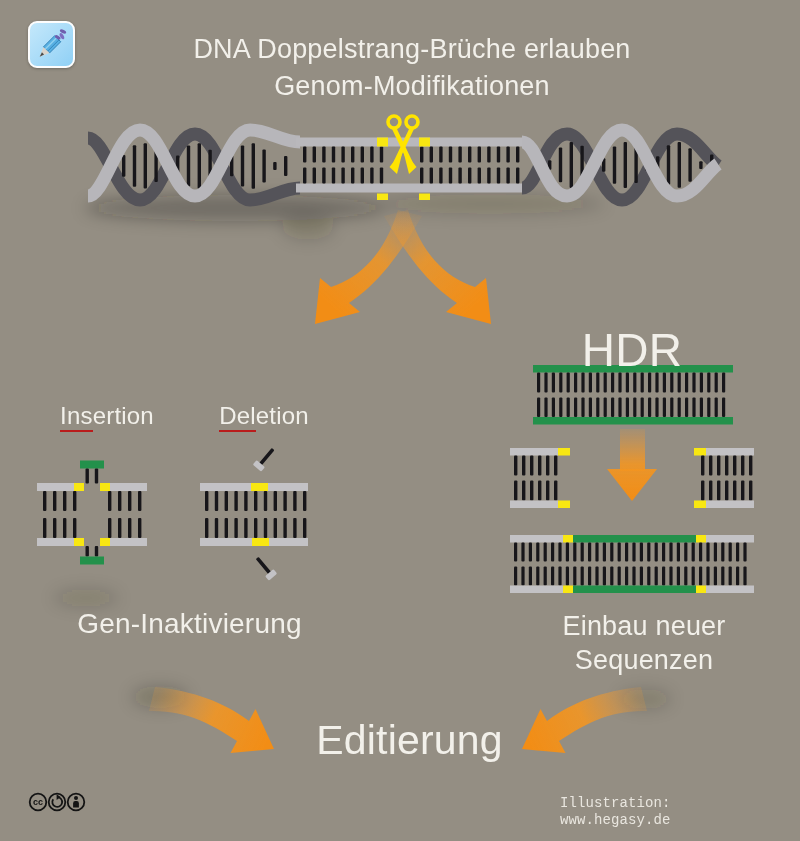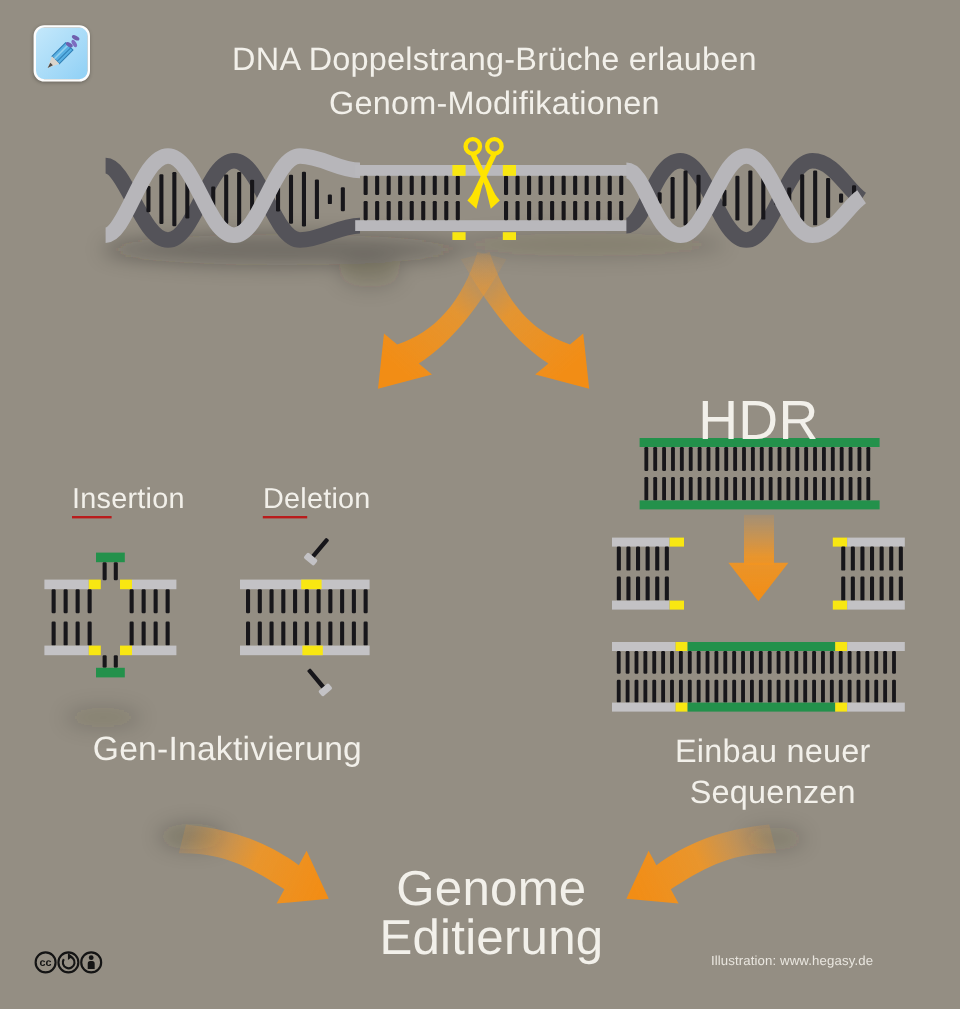--- a/index.html
+++ b/index.html
@@ -16,21 +16,21 @@
   .title{left:0;top:31px;width:100%;font-size:27px;line-height:37px;}
   .nhej-h{left:75px;top:340px;width:200px;font-size:42px;}
   .hdr-h{left:520px;top:303px;width:200px;font-size:46px;margin-top:20px;}
   .lbl{font-size:24px;top:402px;width:130px;}
   .lbl-ins{left:30px;}
   .lbl-del{left:187px;}
   .ul{border-bottom:2px solid #b91c1c;padding-bottom:1px;}
   .gen-inakt{left:45px;top:607px;width:265px;font-size:28px;}
   .einbau{left:512px;top:609px;width:240px;font-size:27px;line-height:34px;}
   .genome{left:245px;top:720px;width:305px;font-size:41px;line-height:41px;}
-  .credit{left:548px;top:795px;width:200px;font-size:11px;text-align:center;color:#e9e6df;font-weight:400;letter-spacing:.1px;}
+  .credit{left:548px;top:795px;width:200px;font-size:14px;text-align:left;color:#e9e6df;font-weight:400;letter-spacing:.1px;font-family:Liberation Mono, monospace;}
   .logo{
     position:absolute;left:28px;top:21px;width:43px;height:43px;
     border-radius:9px;border:2px solid #fdfdfd;
     background:linear-gradient(135deg,#c4e8fb 0%,#a8dbf8 55%,#8fd0f5 100%);
     box-shadow:0 1px 3px rgba(0,0,0,.25);
   }
   .cc-icons{position:absolute;left:28px;top:792px;}
 </style>
 </head>
 <body>
@@ -509,21 +509,20 @@
   <div class="txt gen-inakt">Gen-Inaktivierung</div>
 
   <div class="txt lbl lbl-del"><span class="ul">Del</span><span>etion</span></div>
 
   <div class="txt einbau">
     <div>Einbau neuer</div>
     <div>Sequenzen</div>
   </div>
 
   <div class="txt genome">
-    <div>Genome</div>
     <div>Editierung</div>
   </div>
 
   <div class="txt credit">Illustration: www.hegasy.de</div>
 
   <svg class="cc-icons" width="60" height="20" viewBox="0 0 60 20">
     <g>
       <circle cx="10" cy="10" r="8.3" fill="none" stroke="#141414" stroke-width="1.8"></circle>
       <text x="10" y="13.1" font-size="9" font-weight="bold" fill="#141414" text-anchor="middle" font-family="Liberation Sans, sans-serif">cc</text>
     </g>

